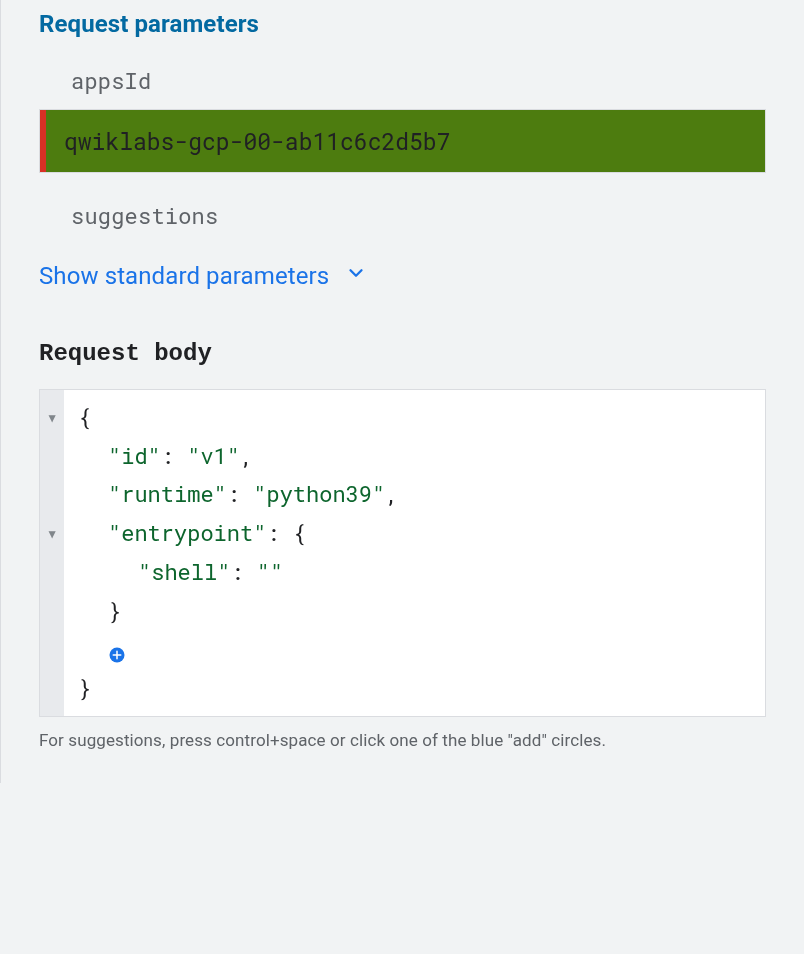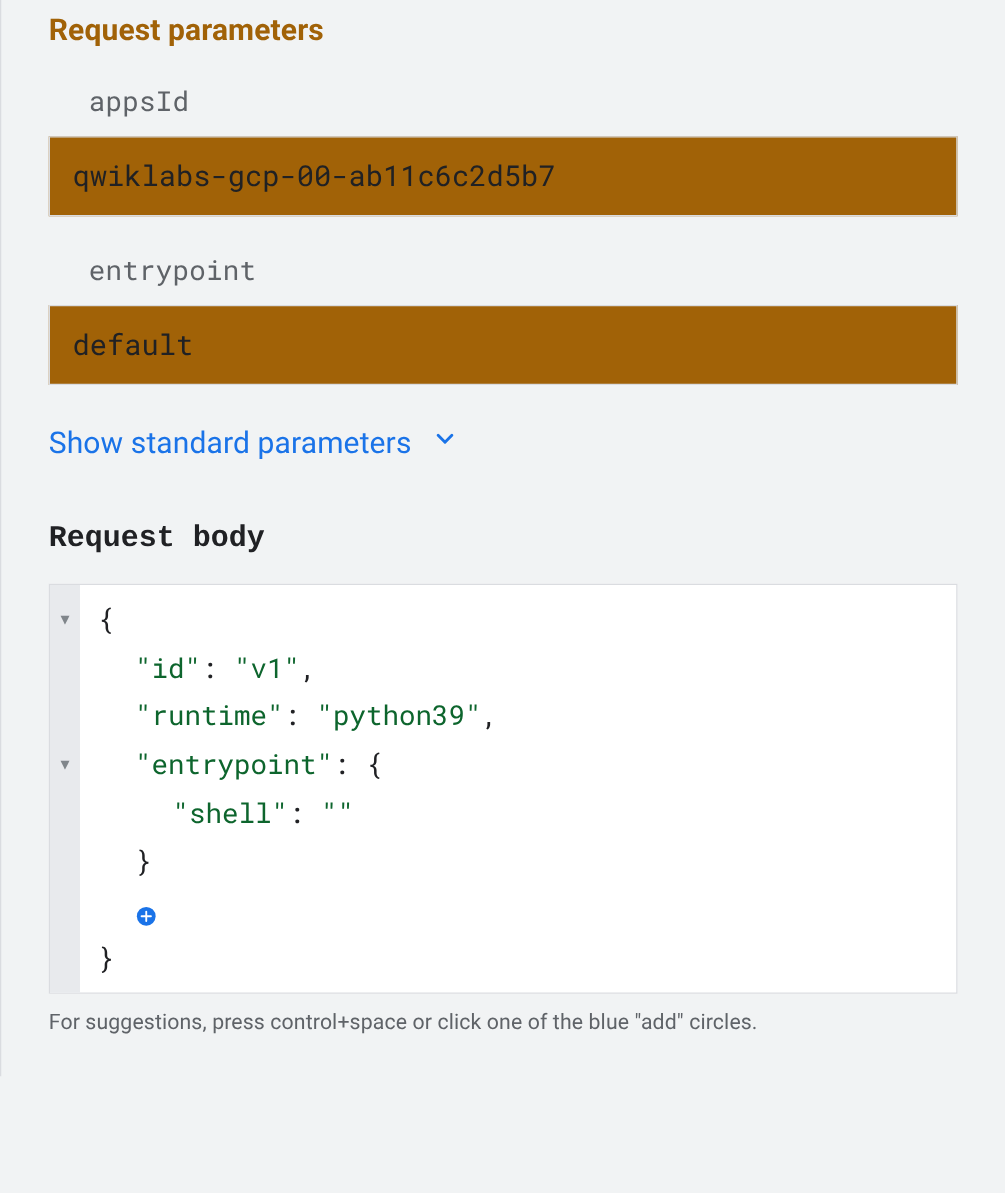--- a/index.html
+++ b/index.html
@@ -9,38 +9,37 @@
       width: 804px;
       padding: 0;
       border-left: 1px solid #dadce0;
     }
     .content {
       padding: 10px 38px 30px 38px;
     }
     .section-heading {
       font-size: 24px;
       font-weight: 700;
-      color: #a16207;
+      color: #0369a1;
       margin-bottom: 28px;
       letter-spacing: 0.1px;
     }
     .field-wrap { margin-bottom: 28px; }
     .field-label {
       font-family: 'Roboto Mono', Menlo, Consolas, monospace;
       font-size: 22px;
       color: #5f6368;
       margin-bottom: 14px;
       letter-spacing: 0.2px;
       margin-left: 32px;
     }
     .field-input-wrap {
       display: flex;
-      background: #a16207;
+      background: #4d7c0f;
       border: 1px solid #dadce0;
-      flex-direction: column;
     }
     .field-accent {
       width: 6px;
       background: #d93025;
       flex-shrink: 0;
     }
     .field-input {
       flex: 1;
       border: none;
       outline: none;
@@ -136,25 +135,21 @@
 
   <div class="field-wrap">
     <div class="field-label">appsId</div>
     <div class="field-input-wrap">
       <div class="field-accent"></div>
       <input class="field-input" type="text" value="qwiklabs-gcp-00-ab11c6c2d5b7" style="">
     </div>
   </div>
 
   <div class="field-wrap">
-    <div class="field-label">entrypoint</div>
-    <div class="field-input-wrap">
-      <div class="field-accent"></div>
-      <input class="field-input" type="text" value="default" style="">
-    </div>
+    <div class="field-label">suggestions</div>
   </div>
 
   <div class="link-row">
     <span>Show standard parameters</span>
     <span>
       <svg viewBox="0 0 24 24" fill="none" stroke="#1a73e8" stroke-width="2.5" stroke-linecap="round" stroke-linejoin="round">
           <polyline points="6 9 12 15 18 9"></polyline>
         </svg>
     </span>
   </div>

